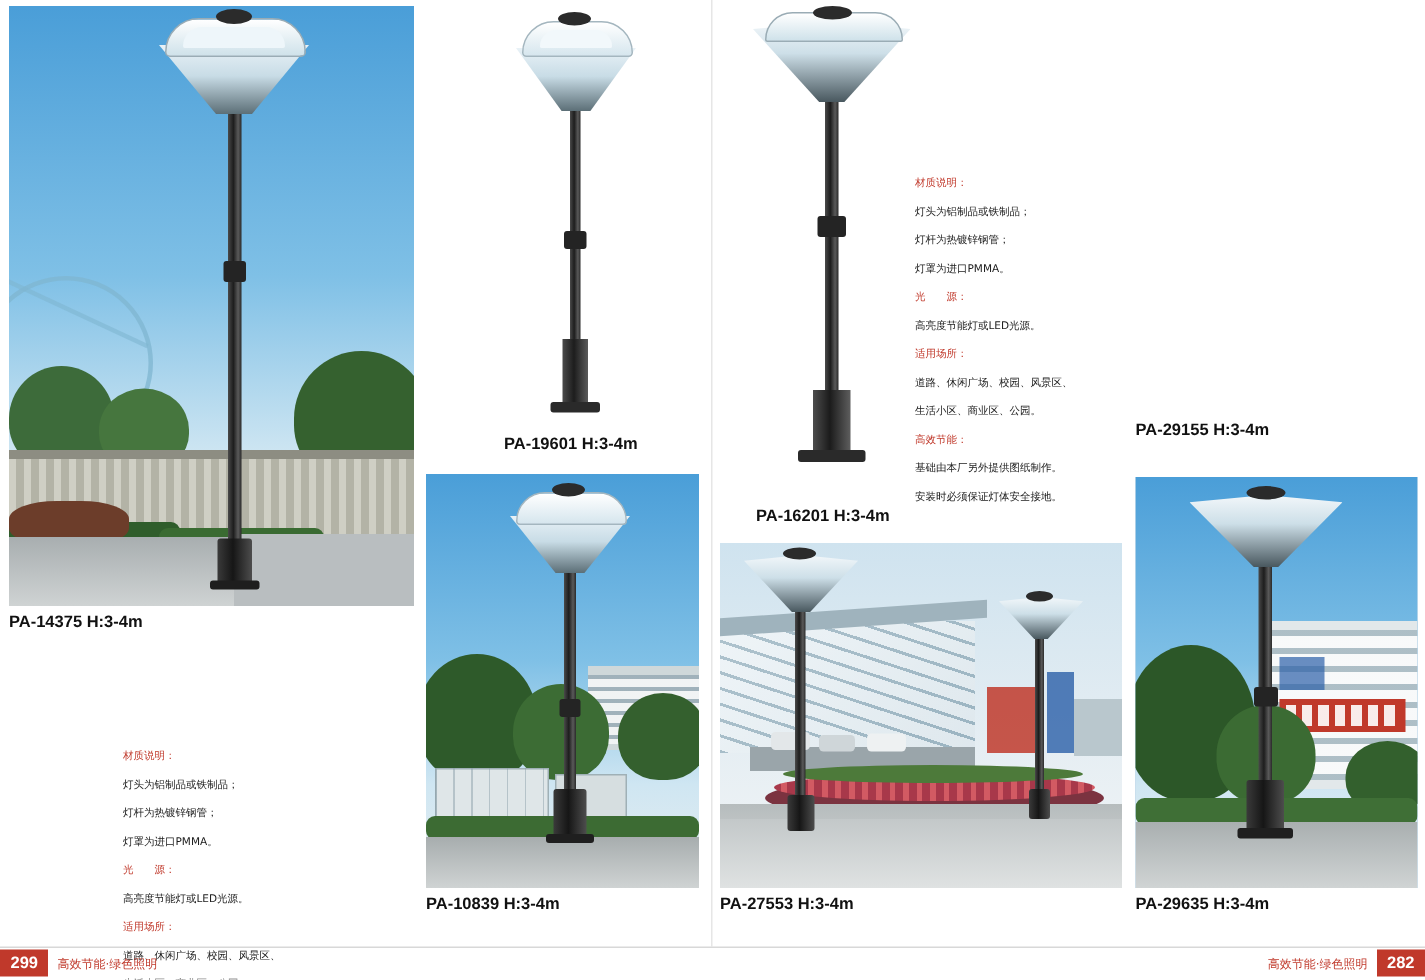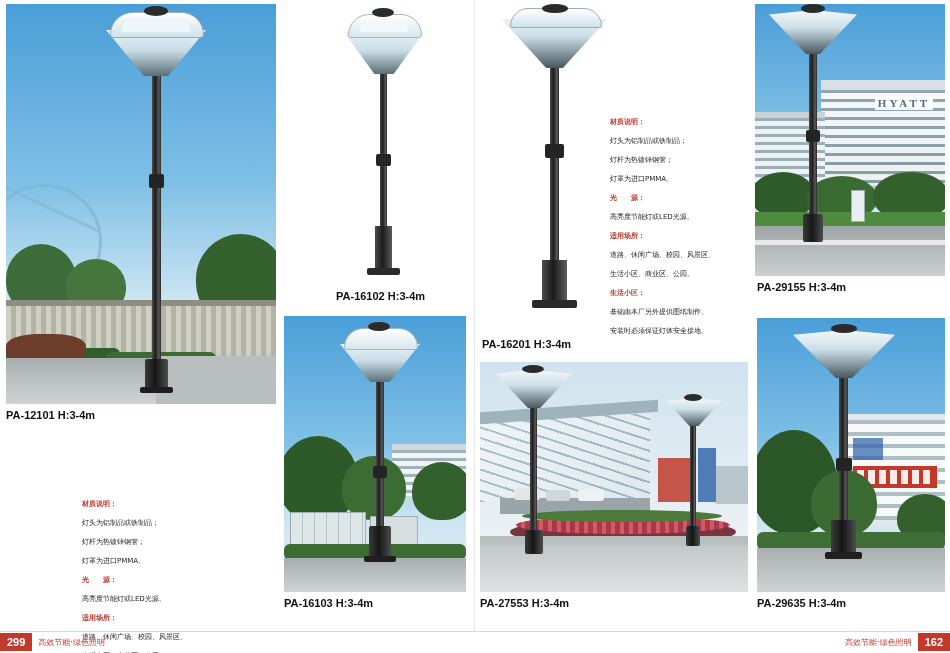--- a/index.html
+++ b/index.html
@@ -100,21 +100,21 @@
   .spec {
     position: absolute;
     font-family: "DejaVu Sans", sans-serif;
     font-size: 7px;
     line-height: 9.5px;
     color: #1a1a1a;
     white-space: pre-line;
   }
   .spec .hd {
     color: #c0392b;
-    font-weight: bold;
+    font-weight: normal;
   }
   .spec-line { display: block; }
 
   
   .footer-left, .footer-right {
     position: absolute;
     bottom: 0;
     height: 22px;
     display: flex;
     align-items: center;
@@ -179,21 +179,21 @@
     <div class="pole" style="left:146px; top:64px; width:9px; height:318px;"></div>
     <div class="base" style="left:139px; top:355px; width:23px; height:30px;"></div>
     <div style="position:absolute;left:134px;top:383px;width:33px;height:6px;background:#1e1e1e;border-radius:2px;"></div>
     <div style="position:absolute;left:143px;top:170px;width:15px;height:14px;background:#242424;border-radius:2px;"></div>
     <div class="shade" style="left:100px; top:26px; width:100px; height:46px;"></div>
     <div style="position:absolute;left:104px;top:8px;width:92px;height:24px;background:linear-gradient(to bottom,#ffffff,#cfe2ea);border:1px solid #9aacb5;border-radius:40px 40px 6px 6px;"></div>
     <div style="position:absolute;left:116px;top:14px;width:68px;height:14px;background:#eef6fa;border-radius:30px 30px 3px 3px;"></div>
     <div class="cap" style="left:138px; top:2px; width:24px; height:10px;"></div>
   </div>
   <div class="caption" style="left:6px; top:409px;">
-    <span>PA-12101</span>
+    <span>PA-14375</span>
     <span class="hh">H:3-4m</span>
   </div>
 
   <div class="spec" style="left:82px; top:490px; width:190px;">
     <span class="hd spec-line">材质说明：</span>
     <span class="spec-line">灯头为铝制品或铁制品；</span>
     <span class="spec-line">灯杆为热镀锌钢管；</span>
     <span class="spec-line">灯罩为进口PMMA。</span>
     <span class="hd spec-line">光　　源：</span>
     <span class="spec-line">高亮度节能灯或LED光源。</span>
@@ -209,78 +209,53 @@
     <div class="pole" style="left:62px; top:66px; width:7px; height:160px;"></div>
     <div style="position:absolute;left:57px;top:222px;width:17px;height:44px;background:linear-gradient(to right,#4a4a4a,#1d1d1d 45%,#5a5a5a);"></div>
     <div style="position:absolute;left:49px;top:264px;width:33px;height:7px;background:#2a2a2a;border-radius:2px;"></div>
     <div style="position:absolute;left:58px;top:150px;width:15px;height:12px;background:#242424;border-radius:2px;"></div>
     <div class="shade" style="left:26px; top:28px; width:80px; height:42px;"></div>
     <div style="position:absolute;left:30px;top:10px;width:72px;height:22px;background:linear-gradient(to bottom,#ffffff,#d6e6ee);border:1px solid #a4b6bf;border-radius:36px 36px 5px 5px;"></div>
     <div style="position:absolute;left:42px;top:16px;width:48px;height:12px;background:#f2f8fb;border-radius:26px 26px 3px 3px;"></div>
     <div class="cap" style="left:54px; top:4px; width:22px; height:9px;"></div>
   </div>
   <div class="caption" style="left:336px; top:290px;">
-    <span>PA-16102</span>
+    <span>PA-19601</span>
     <span class="hh">H:3-4m</span>
   </div>
 
   <div style="position:absolute; left:480px; top:4px; width:150px; height:310px; background:#ffffff;">
     <div class="pole" style="left:70px; top:60px; width:9px; height:200px;"></div>
     <div style="position:absolute;left:62px;top:256px;width:25px;height:42px;background:linear-gradient(to right,#4d4d4d,#1b1b1b 45%,#5e5e5e);"></div>
     <div style="position:absolute;left:52px;top:296px;width:45px;height:8px;background:#2a2a2a;border-radius:2px;"></div>
     <div style="position:absolute;left:65px;top:140px;width:19px;height:14px;background:#242424;border-radius:2px;"></div>
     <div class="shade-cone" style="left:22px; top:10px; width:105px; height:54px;"></div>
     <div style="position:absolute;left:30px;top:4px;width:90px;height:18px;background:linear-gradient(to bottom,#ffffff,#cfe2ea);border:1px solid #9aacb5;border-radius:44px 44px 4px 4px;"></div>
     <div class="cap" style="left:62px; top:0px; width:26px; height:9px;"></div>
   </div>
-  <div class="caption" style="left:482px; top:338px;">
+  <div class="caption" style="left:504px; top:338px;">
     <span>PA-16201</span>
     <span class="hh">H:3-4m</span>
   </div>
 
   <div class="spec" style="left:610px; top:108px; width:190px;">
     <span class="hd spec-line">材质说明：</span>
     <span class="spec-line">灯头为铝制品或铁制品；</span>
     <span class="spec-line">灯杆为热镀锌钢管；</span>
     <span class="spec-line">灯罩为进口PMMA。</span>
     <span class="hd spec-line">光　　源：</span>
     <span class="spec-line">高亮度节能灯或LED光源。</span>
     <span class="hd spec-line">适用场所：</span>
     <span class="spec-line">道路、休闲广场、校园、风景区、</span>
     <span class="spec-line">生活小区、商业区、公园。</span>
-    <span class="hd spec-line">生活小区：</span>
+    <span class="hd spec-line">高效节能：</span>
     <span class="spec-line">基础由本厂另外提供图纸制作。</span>
     <span class="spec-line">安装时必须保证灯体安全接地。</span>
   </div>
 
-  <div class="photo" style="left:755px; top:4px; width:190px; height:272px;">
-    <div class="sky"></div>
-
-    <div class="bldg" style="left:66px; top:76px; width:126px; height:110px; background:linear-gradient(to bottom,#d9e1e4,#b9c4c8);"></div>
-    <div style="position:absolute;left:66px;top:86px;width:126px;height:96px;background:repeating-linear-gradient(to bottom, rgba(90,120,140,.55) 0 3px, rgba(255,255,255,.75) 3px 9px);"></div>
-    <div style="position:absolute;left:120px;top:92px;width:58px;height:14px;background:rgba(255,255,255,.9);color:#4b6b84;font-size:11px;font-weight:bold;letter-spacing:3px;text-align:center;line-height:14px;font-family:'Liberation Serif',serif;">HYATT</div>
-    <div class="bldg" style="left:0px; top:108px; width:70px; height:76px; background:#c6d2d6;"></div>
-    <div style="position:absolute;left:0;top:114px;width:70px;height:66px;background:repeating-linear-gradient(to bottom, rgba(90,120,140,.4) 0 3px, rgba(255,255,255,.7) 3px 8px);"></div>
-
-    <div class="tree" style="left:-4px; top:168px; width:64px; height:46px; background:#2f5a2a;"></div>
-    <div class="tree" style="left:52px; top:172px; width:70px; height:44px; background:#3a6b32;"></div>
-    <div class="tree" style="left:118px; top:168px; width:76px; height:48px; background:#33602d;"></div>
-    <div style="position:absolute;left:0;top:208px;width:190px;height:20px;background:#4f8b3f;"></div>
-
-    <div class="ground" style="height:50px; background:linear-gradient(to bottom,#9ea5a7,#cdd1d1);"></div>
-    <div style="position:absolute;left:0;top:236px;width:190px;height:5px;background:#e7e9e9;"></div>
-
-    <div style="position:absolute;left:96px;top:186px;width:12px;height:30px;background:#e8eef0;border:1px solid #9fb0b6;"></div>
-
-    <div class="pole" style="left:54px; top:42px; width:8px; height:192px;"></div>
-    <div class="base" style="left:48px; top:210px; width:20px; height:28px;"></div>
-    <div style="position:absolute;left:51px;top:126px;width:14px;height:12px;background:#242424;border-radius:2px;"></div>
-    <div class="shade-cone" style="left:14px; top:6px; width:88px; height:44px;"></div>
-    <div class="cap" style="left:46px; top:0px; width:24px; height:9px;"></div>
-  </div>
   <div class="caption" style="left:757px; top:281px;">
     <span>PA-29155</span>
     <span class="hh">H:3-4m</span>
   </div>
 
   <div class="photo" style="left:284px; top:316px; width:182px; height:276px;">
     <div class="sky"></div>
 
     <div class="bldg" style="left:108px; top:128px; width:74px; height:56px; background:#cfd8da;"></div>
     <div style="position:absolute;left:108px;top:134px;width:74px;height:46px;background:repeating-linear-gradient(to bottom, rgba(90,120,140,.4) 0 3px, rgba(255,255,255,.7) 3px 8px);"></div>
@@ -299,21 +274,21 @@
 
     <div class="pole" style="left:92px; top:62px; width:8px; height:168px;"></div>
     <div class="base" style="left:85px; top:210px; width:22px; height:32px;"></div>
     <div style="position:absolute;left:80px;top:240px;width:32px;height:6px;background:#1f1f1f;border-radius:2px;"></div>
     <div style="position:absolute;left:89px;top:150px;width:14px;height:12px;background:#242424;border-radius:2px;"></div>
     <div class="shade" style="left:56px; top:28px; width:80px; height:38px;"></div>
     <div style="position:absolute;left:60px;top:12px;width:72px;height:20px;background:linear-gradient(to bottom,#ffffff,#d6e6ee);border:1px solid #a4b6bf;border-radius:36px 36px 5px 5px;"></div>
     <div class="cap" style="left:84px; top:6px; width:22px; height:9px;"></div>
   </div>
   <div class="caption" style="left:284px; top:597px;">
-    <span>PA-16103</span>
+    <span>PA-10839</span>
     <span class="hh">H:3-4m</span>
   </div>
 
   <div class="photo" style="left:480px; top:362px; width:268px; height:230px;">
     <div class="sky sky-pale"></div>
 
     <div style="position:absolute;left:0;top:52px;width:170px;height:88px;background:linear-gradient(135deg,#dbe8ef,#b7ccd8);"></div>
     <div style="position:absolute;left:0;top:52px;width:170px;height:88px;background:repeating-linear-gradient(18deg, rgba(120,150,165,.45) 0 2px, rgba(255,255,255,.55) 2px 10px);"></div>
     <div style="position:absolute;left:0;top:44px;width:178px;height:12px;background:#9fb3bd;transform:skewY(-4deg);"></div>
 
@@ -379,16 +354,16 @@
 
   <div class="footer-rule"></div>
 
   <div class="footer-left">
     <span class="pg">299</span>
     <span class="ftxt">高效节能·绿色照明</span>
   </div>
 
   <div class="footer-right">
     <span class="ftxt">高效节能·绿色照明</span>
-    <span class="pg">162</span>
+    <span class="pg">282</span>
   </div>
 
 </div>
 
 </body></html>

